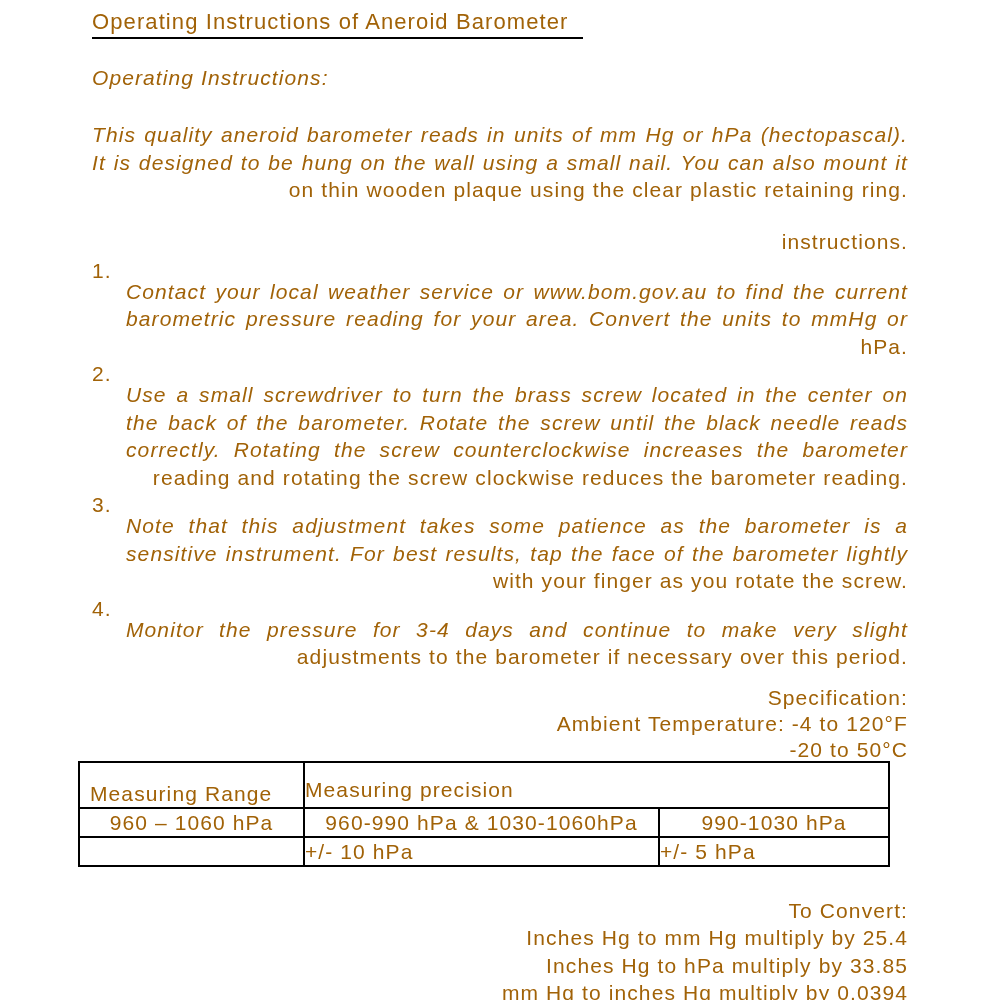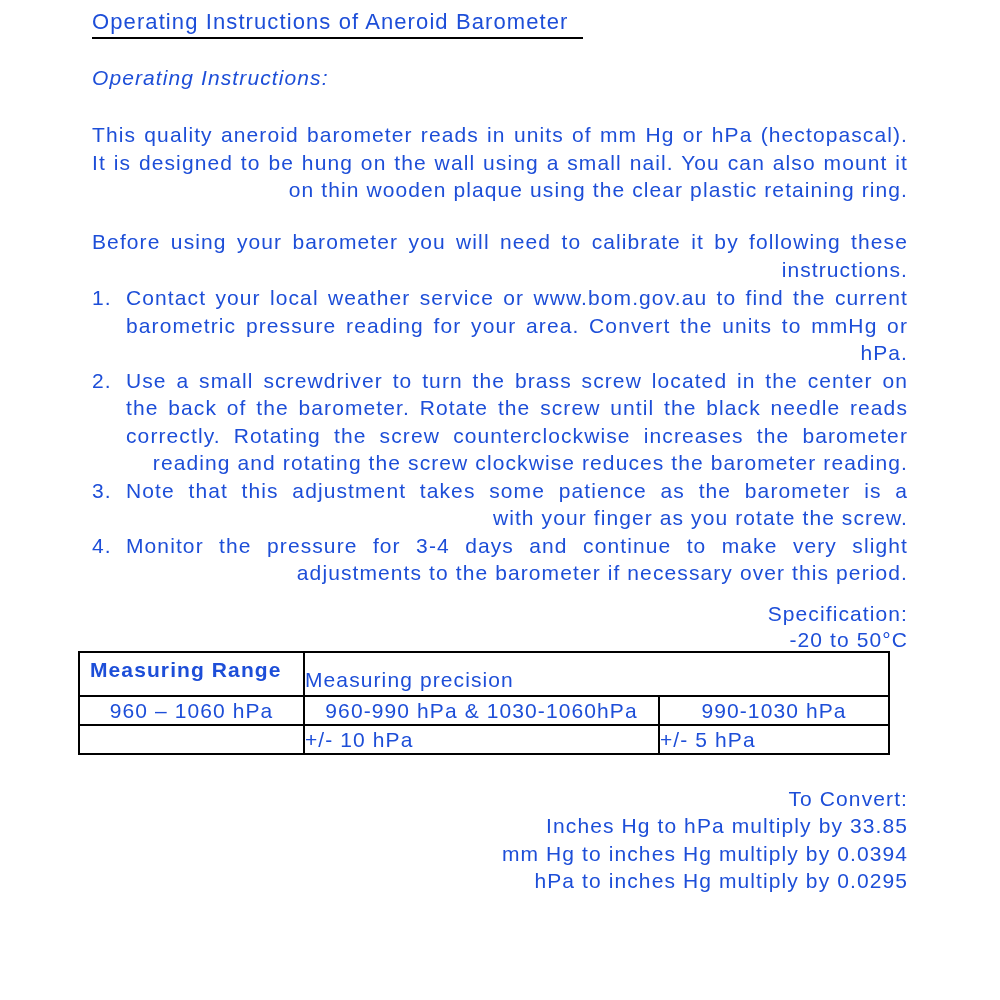--- a/index.html
+++ b/index.html
@@ -2,21 +2,21 @@
 <html><head>
 <meta charset="utf-8">
 <style>
   * { margin: 0; padding: 0; box-sizing: border-box; }
   html, body { background: #ffffff; }
   .page {
     position: relative;
     width: 1000px;
     height: 1000px;
     background: #ffffff;
-    color: #1d4ed8;
+    color: #a16207;
     font-family: "Liberation Sans", "DejaVu Sans", sans-serif;
     font-size: 21px;
     letter-spacing: 1.1px;
     line-height: 27.5px;
     overflow: hidden;
   }
   .content { padding: 8px 92px 0 92px; }
 
   .title-line { font-size: 22px; font-weight: normal; }
   .title-underline {
@@ -25,47 +25,47 @@
     padding-right: 14px;
     padding-bottom: 1px;
   }
 
   .subtitle { margin-top: 25.5px; font-style: italic; }
 
   .para-intro { margin-top: 29.5px; }
   .para-before { margin-top: 24.5px; }
 
   
-  .j { text-align: justify; text-align-last: justify; }
+  .j { text-align: justify; text-align-last: justify; font-style: italic; }
   .l { text-align: right; }
 
   .steps { margin-top: 1px; }
   .step { display: flex; align-items: flex-start; }
   .step-num { flex: none; width: 34px; }
-  .step-body { flex: 1; min-width: 0; }
+  .step-body { flex: 1; min-width: 0; margin-top: 21px; }
 
   .spec { margin-top: 14px; line-height: 26px; }
   .spec-indent { margin-left: 76px; }
 
   table.spec-table {
     margin-top: -2px;
     margin-left: -14px;
     width: 810px;
     border-collapse: collapse;
     table-layout: fixed;
   }
   table.spec-table td {
     border: 2px solid #000;
     font-size: 21px;
     letter-spacing: 1.1px;
     line-height: 27px;
     overflow: hidden;
     white-space: nowrap;
   }
-  td.th-range { height: 44px; vertical-align: top; padding: 3px 0 0 10px; text-align: left; font-weight: bold; }
+  td.th-range { height: 44px; vertical-align: top; padding: 17px 0 0 10px; text-align: left; }
   td.th-precision { height: 44px; vertical-align: top; padding-top: 13px; }
   tr.row-mid td { height: 17px; text-align: center; vertical-align: middle; }
   tr.row-bot td { height: 28px; text-align: left; vertical-align: middle; }
 
   .convert { margin-top: 30px; }
 </style>
 </head>
 <body>
 
 <div class="page">
@@ -77,21 +77,20 @@
 
     <div class="subtitle">Operating Instructions:</div>
 
     <div class="para-intro">
       <div class="j">This quality aneroid barometer reads in units of mm Hg or hPa (hectopascal).</div>
       <div class="j">It is designed to be hung on the wall using a small nail. You can also mount it</div>
       <div class="l">on thin wooden plaque using the clear plastic retaining ring.</div>
     </div>
 
     <div class="para-before">
-      <div class="j">Before using your barometer you will need to calibrate it by following these</div>
       <div class="l">instructions.</div>
     </div>
 
     <div class="steps">
 
       <div class="step">
         <span class="step-num">1.</span>
         <div class="step-body">
           <div class="j">Contact your local weather service or www.bom.gov.au to find the current</div>
           <div class="j">barometric pressure reading for your area. Convert the units to mmHg or</div>
@@ -106,36 +105,38 @@
           <div class="j">the back of the barometer. Rotate the screw until the black needle reads</div>
           <div class="j">correctly. Rotating the screw counterclockwise increases the barometer</div>
           <div class="l">reading and rotating the screw clockwise reduces the barometer reading.</div>
         </div>
       </div>
 
       <div class="step">
         <span class="step-num">3.</span>
         <div class="step-body">
           <div class="j">Note that this adjustment takes some patience as the barometer is a</div>
+          <div class="j">sensitive instrument. For best results, tap the face of the barometer lightly</div>
           <div class="l">with your finger as you rotate the screw.</div>
         </div>
       </div>
 
       <div class="step">
         <span class="step-num">4.</span>
         <div class="step-body">
           <div class="j">Monitor the pressure for 3-4 days and continue to make very slight</div>
           <div class="l">adjustments to the barometer if necessary over this period.</div>
         </div>
       </div>
 
     </div>
 
     <div class="spec">
       <div class="l">Specification:</div>
+      <div class="l">Ambient Temperature: -4 to 120°F</div>
       <div class="l spec-indent">-20 to 50°C</div>
     </div>
 
     <table class="spec-table">
       <colgroup>
         <col style="width:225px">
         <col style="width:355px">
         <col style="width:230px">
       </colgroup>
       <tbody>
@@ -151,19 +152,20 @@
         <tr class="row-bot">
           <td></td>
           <td>+/- 10 hPa</td>
           <td>+/- 5 hPa</td>
         </tr>
       </tbody>
     </table>
 
     <div class="convert">
       <div class="l">To Convert:</div>
+      <div class="l">Inches Hg to mm Hg multiply by 25.4</div>
       <div class="l">Inches Hg to hPa multiply by 33.85</div>
       <div class="l">mm Hg to inches Hg multiply by 0.0394</div>
       <div class="l">hPa to inches Hg multiply by 0.0295</div>
     </div>
 
   </div>
 </div>
 
 </body></html>

